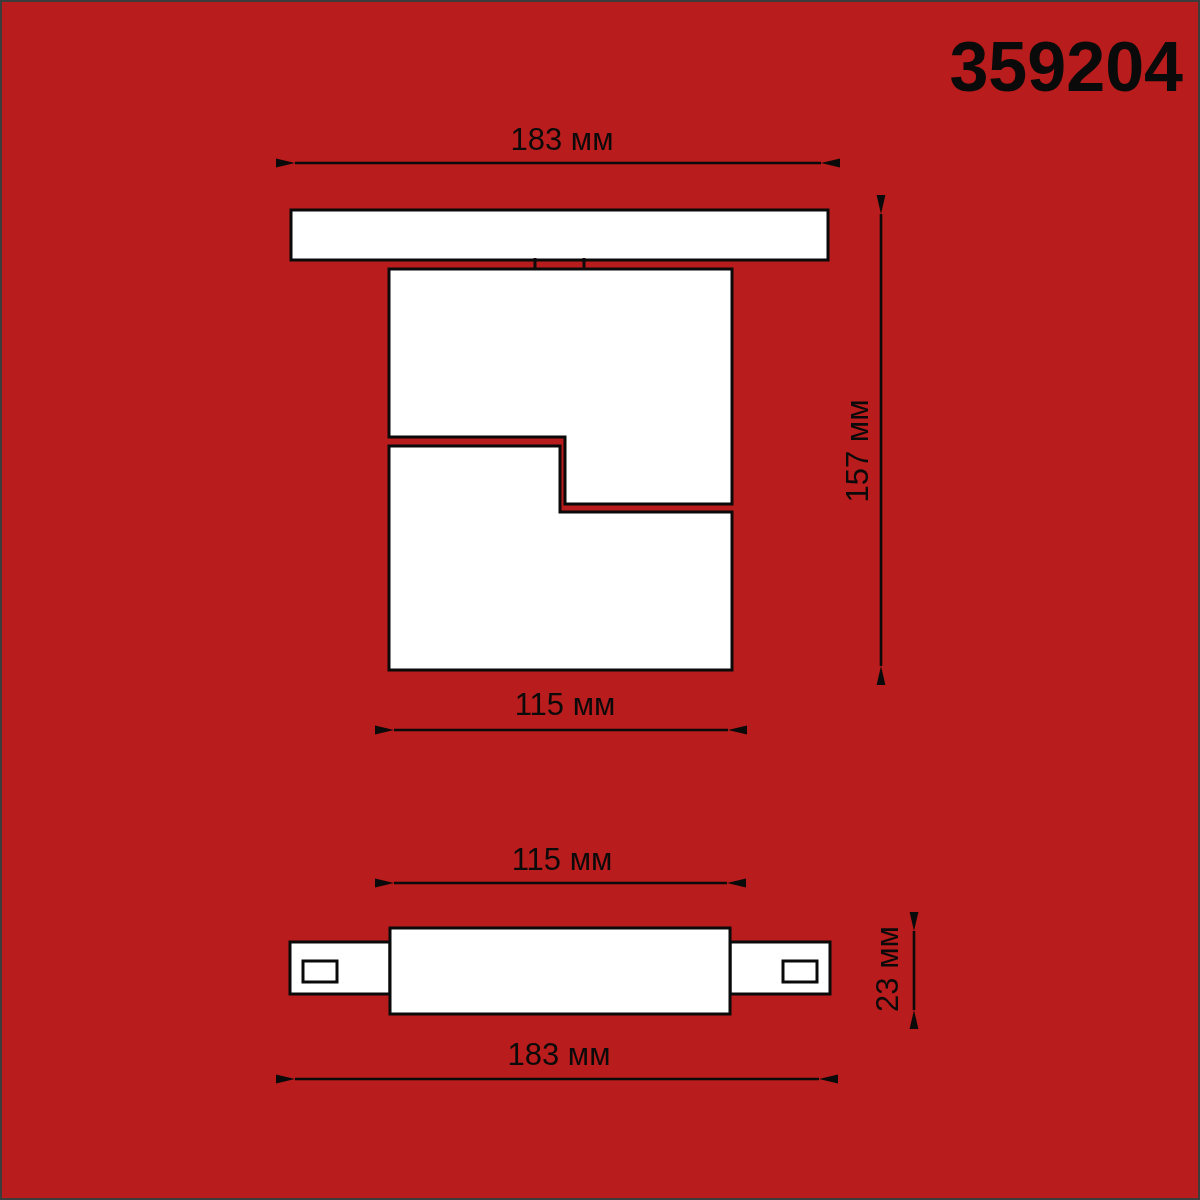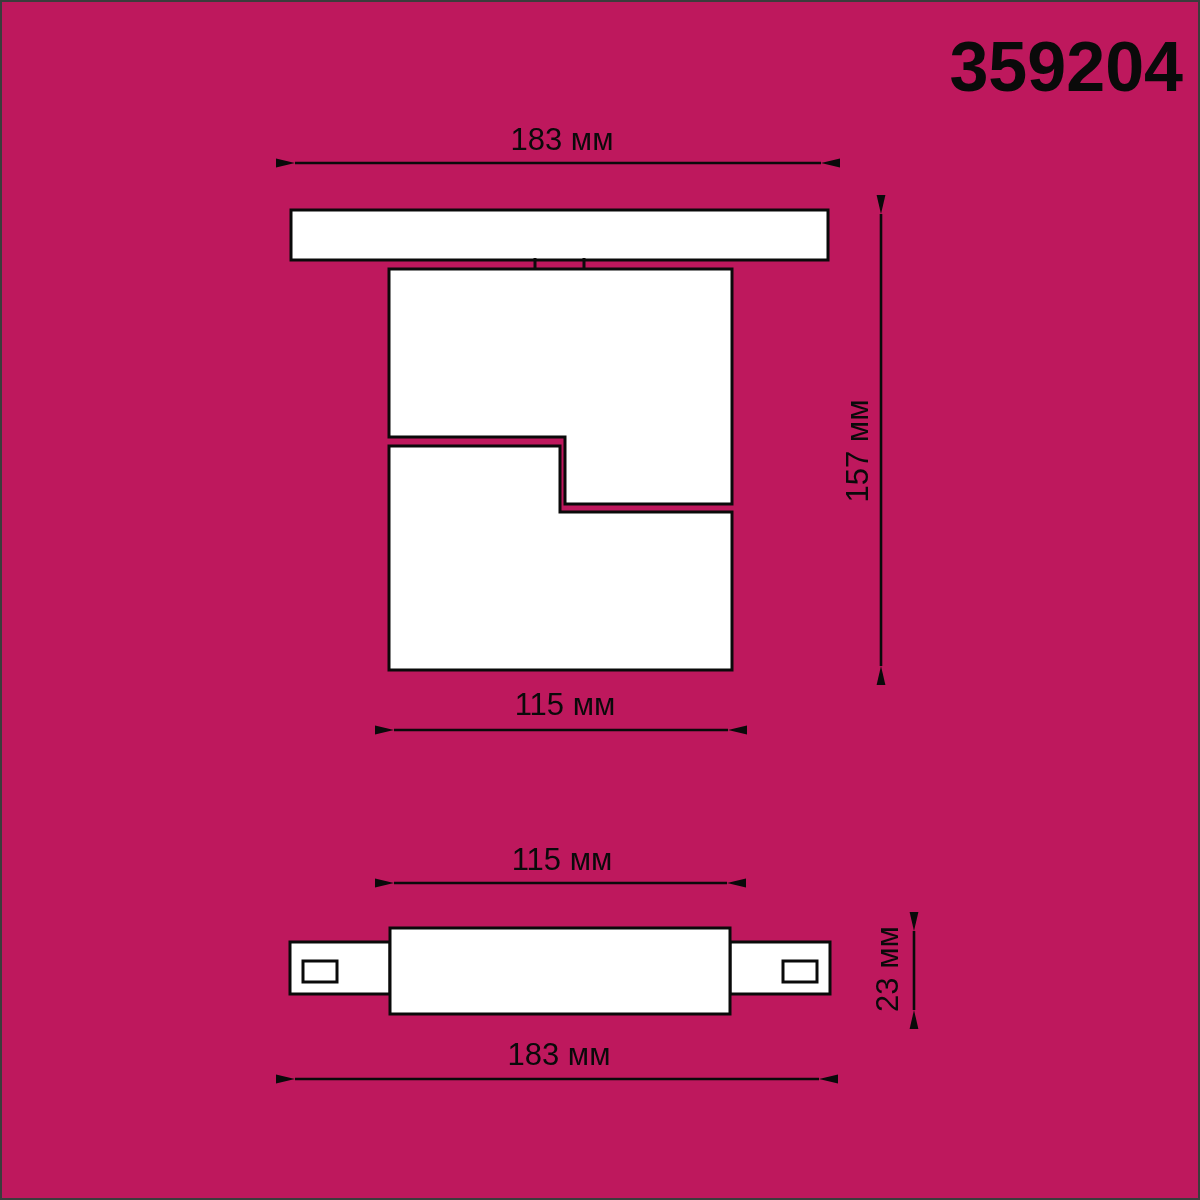--- a/index.html
+++ b/index.html
@@ -6,21 +6,21 @@
     margin: 0;
     padding: 0;
     background: #ffffff;
   }
   .page {
     position: relative;
     width: 1200px;
     height: 1200px;
     box-sizing: border-box;
     border: 2px solid #3c3c3c;
-    background: #be185d;
+    background: #b91c1c;
     overflow: hidden;
   }
   svg { display: block; }
   .ln {
     stroke: #0a0a0a;
     stroke-width: 3;
     fill: none;
   }
   .ln-fill {
     stroke: #0a0a0a;

